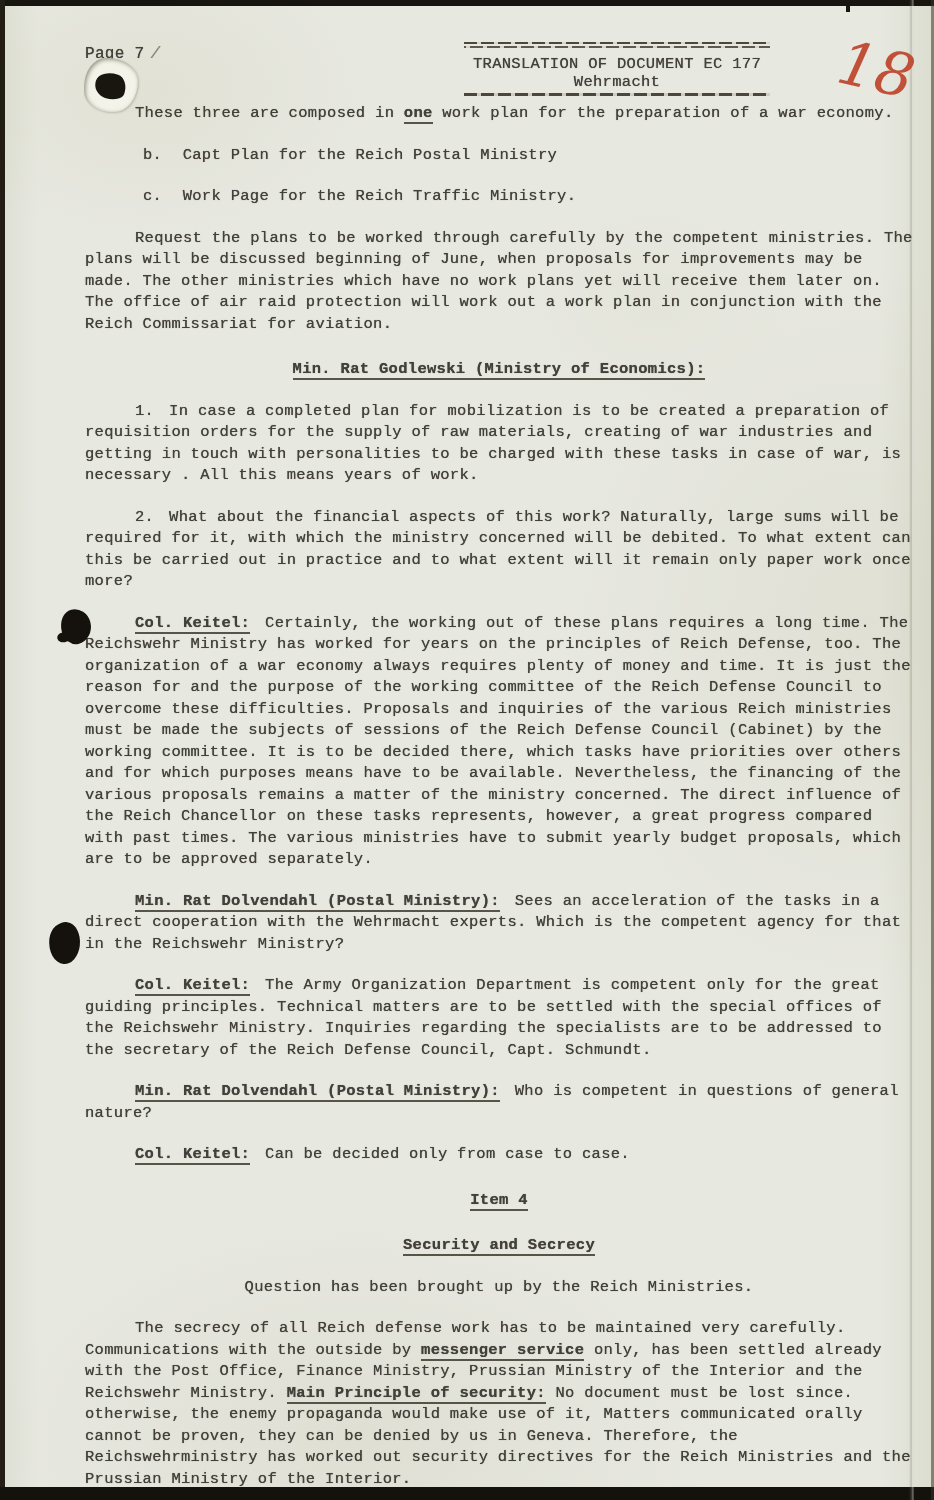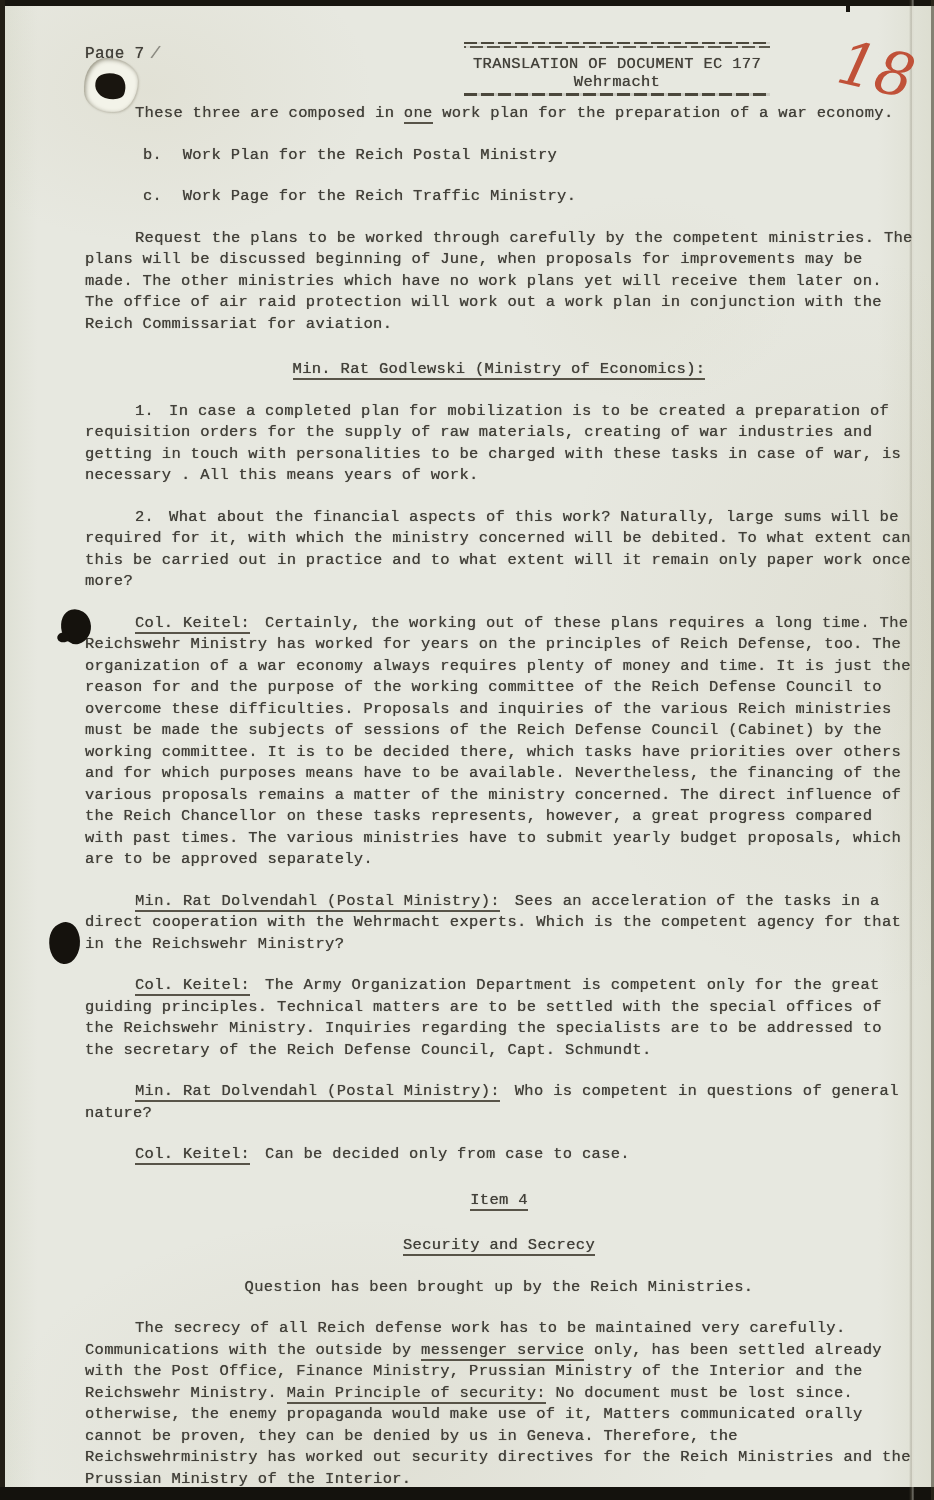--- a/index.html
+++ b/index.html
@@ -32,21 +32,21 @@
   .content {
     position:absolute; left:85px; top:103px; width:828px;
     font-size:15.5px; line-height:21.5px;
   }
   .content p { margin-bottom:20px; }
   p.indent { text-indent:50px; }
   .list-item { padding-left:58px; margin-bottom:17px; }
   .li-label { margin-right:2.2ch; }
   .num { margin-right:1.6ch; }
   .speaker { margin-right:1.6ch; }
-  .u { border-bottom:2px solid rgba(62,58,46,0.85); }
+  .u { border-bottom:2px solid rgba(62,58,46,0.85);font-weight:bold; }
   .center { text-align:center; }
   .heading { margin:24px 0; }
   
   .page-label { position:absolute; left:85px; top:45px; font-size:16px; }
   .pen-tick { opacity:0.55; font-style:italic; margin-left:6px; }
   .doc-header { position:absolute; left:464px; top:42px; width:306px; text-align:center; font-size:15.5px; }
   .dash-line { height:3px; background:repeating-linear-gradient(90deg, rgba(58,54,42,0.9) 0 13px, rgba(58,54,42,0.15) 13px 17px); }
   .dash-line.double { height:6px;
     background:
       repeating-linear-gradient(90deg, rgba(58,54,42,0.9) 0 13px, rgba(58,54,42,0.1) 13px 17px) 0 0 / 100% 2px no-repeat,
@@ -99,21 +99,21 @@
 
   <div class="hole">
     <div class="hole-torn"></div>
     <div class="hole-ink"></div>
   </div>
 
   <div class="content ink">
 
     <p class="indent"><span>These three are composed in </span><span class="u">one</span><span> work plan for the preparation of a war economy.</span></p>
 
-    <p class="list-item"><span class="li-label">b.</span><span>Work Plan for the Reich Postal Ministry</span></p>
+    <p class="list-item"><span class="li-label">b.</span><span>Capt Plan for the Reich Postal Ministry</span></p>
 
     <p class="list-item"><span class="li-label">c.</span><span>Work Page for the Reich Traffic Ministry.</span></p>
 
     <p class="indent">Request the plans to be worked through carefully by the competent ministries.  The plans will be discussed beginning of June, when proposals for improvements may be made.  The other ministries which have no work plans yet will receive them later on.  The office of air raid protection will work out a work plan in conjunction with the Reich Commissariat for aviation.</p>
 
     <p class="center heading"><span class="u">Min. Rat Godlewski (Ministry of Economics):</span></p>
 
     <p class="indent"><span class="num">1.</span><span>In case a completed plan for mobilization is to be created a preparation of requisition orders for the supply of raw materials, creating of war industries and getting in touch with personalities to be charged with these tasks in case of war, is necessary .  All this means years of work.</span></p>
 
     <p class="indent"><span class="num">2.</span><span>What about the financial aspects of this work?  Naturally, large sums will be required for it, with which the ministry concerned will be debited.  To what extent can this be carried out in practice and to what extent will it remain only paper work once more?</span></p>

